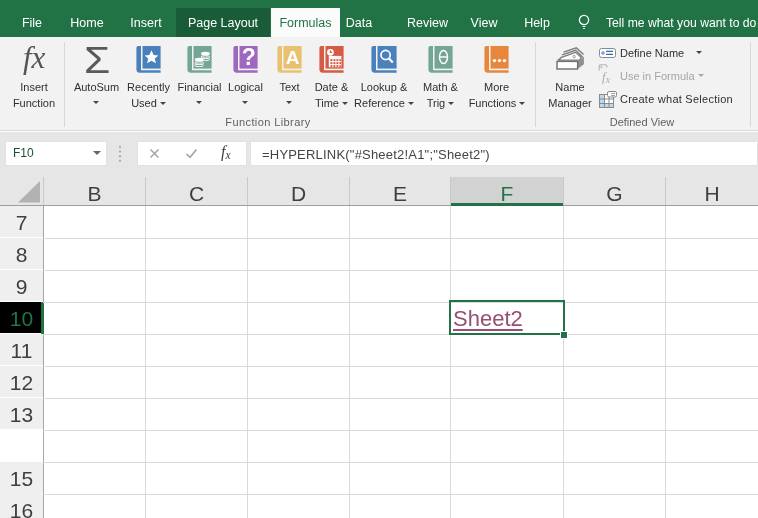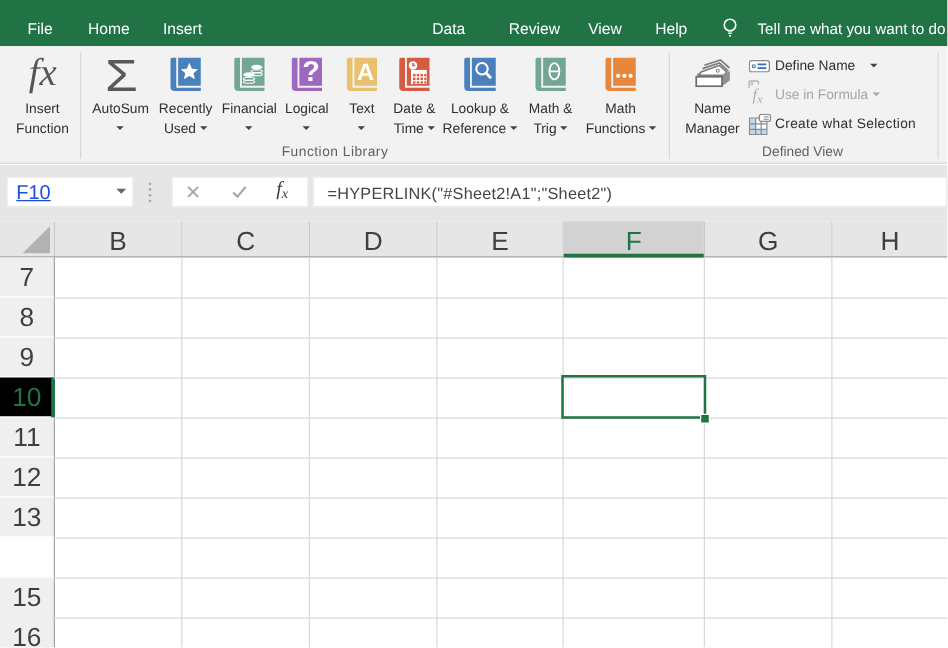--- a/index.html
+++ b/index.html
@@ -32,20 +32,22 @@
   .gridv { width:1px; background:#d9d9d9; top:29px; }
   .gridh { height:1px; background:#d9d9d9; left:43px; width:715px; }
   .hsepv { width:1px; background:#c9c9c9; top:0; height:28px; }
 </style>
 </head>
 <body>
 <div id="app">
 
   <div class="abs" id="tabbar"></div>
   <div class="abs tab" style="left:176px; width:94px;"></div>
+  <div class="abs tab tabdark" style="left:176px; width:94px;">Page Layout</div>
+  <div class="abs tab tabwhite" style="left:271px; width:69px;">Formulas</div>
   <div class="abs tab" style="left:17px; width:30px;">File</div>
   <div class="abs tab" style="left:67px; width:40px;">Home</div>
   <div class="abs tab" style="left:129px; width:34px;">Insert</div>
   <div class="abs tab" style="left:343px; width:32px;">Data</div>
   <div class="abs tab" style="left:404px; width:47px;">Review</div>
   <div class="abs tab" style="left:469px; width:30px;">View</div>
   <div class="abs tab" style="left:522px; width:30px;">Help</div>
   <svg class="abs" style="left:577px; top:13px;" width="14" height="19" viewBox="0 0 14 19">
     <circle cx="7" cy="7" r="4.6" fill="none" stroke="#fff" stroke-width="1.3"></circle>
     <path d="M5.4 11.5 h3.2 M5.6 13.5 h2.8 M6.2 15.5 h1.6" stroke="#fff" stroke-width="1.2" fill="none"></path>
@@ -146,21 +148,21 @@
   <div class="abs rlabel" style="left:410px; top:81px; width:61px;">Math &amp;</div>
   <div class="abs rlabel" style="left:410px; top:97px; width:61px;">Trig <span style="display:inline-block; width:0; height:0; border-left:3.5px solid transparent;border-right:3.5px solid transparent;border-top:3.5px solid #444; vertical-align:2px;"></span></div>
 
   <svg class="abs" style="left:484px; top:46px;" width="25" height="28" viewBox="0 0 25 28">
     <path d="M5 0 H2.2 Q0.4 0 0.4 1.8 V23.6 Q0.4 26.7 3.6 26.7 H24.6 V24.2 H5 Z" fill="#e8873c"></path>
     <rect x="6.5" y="0" width="18.1" height="22.6" fill="#e8873c"></rect>
     <circle cx="10.5" cy="14.6" r="1.7" fill="#fff"></circle>
     <circle cx="15.5" cy="14.6" r="1.7" fill="#fff"></circle>
     <circle cx="20.5" cy="14.6" r="1.7" fill="#fff"></circle>
   </svg>
-  <div class="abs rlabel" style="left:466px; top:81px; width:61px;">Math</div>
+  <div class="abs rlabel" style="left:466px; top:81px; width:61px;">More</div>
   <div class="abs rlabel" style="left:462px; top:97px; width:70px;">Functions <span style="display:inline-block; width:0; height:0; border-left:3.5px solid transparent;border-right:3.5px solid transparent;border-top:3.5px solid #444; vertical-align:2px;"></span></div>
 
   <svg class="abs" style="left:555px; top:47px;" width="30" height="23" viewBox="0 0 30 23">
     <path d="M8.5 5.2 L21.3 0.9 L28.6 7.4" fill="none" stroke="#7d7d7d" stroke-width="1.4"></path>
     <path d="M7 7.9 L20.6 3.3 L27.6 9.9" fill="none" stroke="#7d7d7d" stroke-width="1.4"></path>
     <path d="M4.2 13.2 L5.8 10.6 L19.8 5.6 Q20.6 5.3 21.2 5.9 L26.3 10.6 L24.3 13.2 Z" fill="#fff" stroke="#7d7d7d" stroke-width="1.3"></path>
     <circle cx="19.2" cy="9.6" r="1.2" fill="none" stroke="#8a8a8a" stroke-width="0.9"></circle>
     <path d="M1.8 13.2 L4.6 10.9 L4.6 13.2 Z" fill="#7d7d7d"></path>
     <path d="M22.6 14.2 L28.9 9.6 L28.9 17.3 L22.6 22 Z" fill="#909090"></path>
     <rect x="2" y="14.4" width="20.6" height="7.6" fill="#fff" stroke="#6e6e6e" stroke-width="1.4"></rect>
@@ -192,21 +194,21 @@
     <rect x="8.5" y="0.5" width="9" height="5.5" rx="1.5" fill="#fdfdfd" stroke="#8a8a8a"></rect>
     <path d="M12 2.5 h4 M12 4.5 h4" stroke="#9a9a9a" stroke-width="0.9"></path>
   </svg>
   <div class="abs rlabel" style="left:620px; top:93px; letter-spacing:0.25px;">Create what Selection</div>
 
   <div class="abs glabel" style="left:218px; top:116px; width:100px; letter-spacing:0.4px;">Function Library</div>
   <div class="abs glabel" style="left:592px; top:116px; width:100px;">Defined View</div>
 
   <div class="abs" id="fbar"></div>
   <div class="abs wbox" style="left:5px; top:141px; width:102px;"></div>
-  <div class="abs" style="left:13px; top:146px; font-size:16px; color:#1d4ed8;text-decoration:underline;">F10</div>
+  <div class="abs" style="left:13px; top:146px; font-size:12px; color:#14532d;">F10</div>
   <div class="abs" style="left:93px; top:151px; width:0; height:0; border-left:4px solid transparent; border-right:4px solid transparent; border-top:4.5px solid #666;"></div>
   <svg class="abs" style="left:117px; top:145px;" width="6" height="18" viewBox="0 0 6 18">
     <circle cx="3" cy="2" r="1.1" fill="#a9a9a9"></circle>
       <circle cx="3" cy="6.6" r="1.1" fill="#a9a9a9"></circle>
       <circle cx="3" cy="11.2" r="1.1" fill="#a9a9a9"></circle>
       <circle cx="3" cy="15.8" r="1.1" fill="#a9a9a9"></circle>
   </svg>
   <div class="abs wbox" style="left:136.5px; top:141px; width:110.5px;"></div>
   <svg class="abs" style="left:149px; top:148px;" width="11" height="11" viewBox="0 0 11 11">
     <path d="M1.5 1.5 L9.5 9.5 M9.5 1.5 L1.5 9.5" stroke="#a6a6a6" stroke-width="1.6"></path>
@@ -269,17 +271,18 @@
     <div class="abs gridh" style="top:285px;"></div>
     <div class="abs gridh" style="top:317px;"></div>
     <div class="abs gridv" style="left:145px; height:312px;"></div>
     <div class="abs gridv" style="left:247px; height:312px;"></div>
     <div class="abs gridv" style="left:349px; height:312px;"></div>
     <div class="abs gridv" style="left:450px; height:312px;"></div>
     <div class="abs gridv" style="left:563px; height:312px;"></div>
     <div class="abs gridv" style="left:665px; height:312px;"></div>
 
     <div class="abs" style="left:448.5px; top:123px; width:116px; height:35px; border:2.2px solid #217346;"></div>
+    <div class="abs" style="left:453px; top:128.5px; font-size:22px; color:#954f72; text-decoration:underline; text-decoration-thickness:2px; text-underline-offset:3px;">Sheet2</div>
     <div class="abs" style="left:559.5px; top:153.5px; width:8px; height:8px; background:#fff;"></div>
     <div class="abs" style="left:561px; top:155px; width:5.5px; height:5.5px; background:#217346;"></div>
   </div>
 
 </div>
 
 </body></html>

